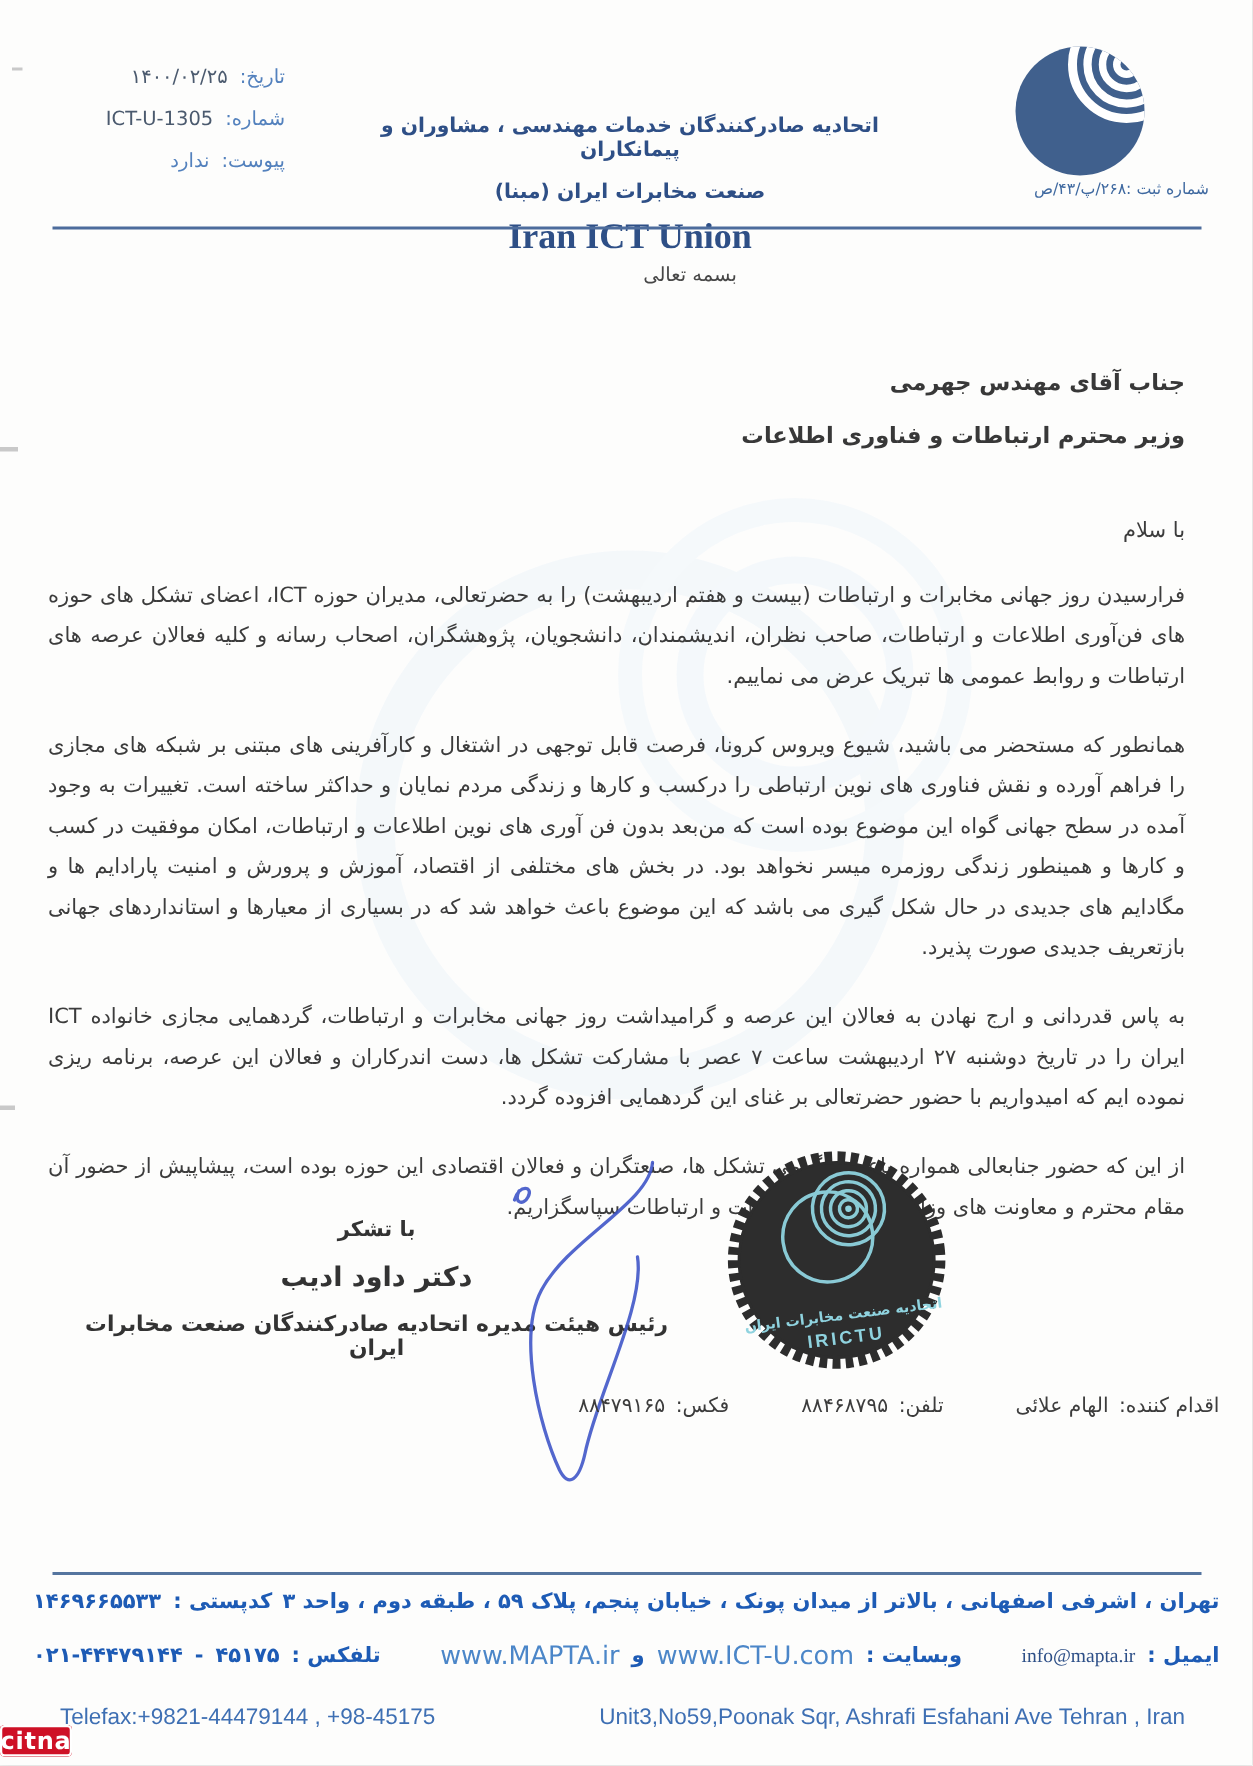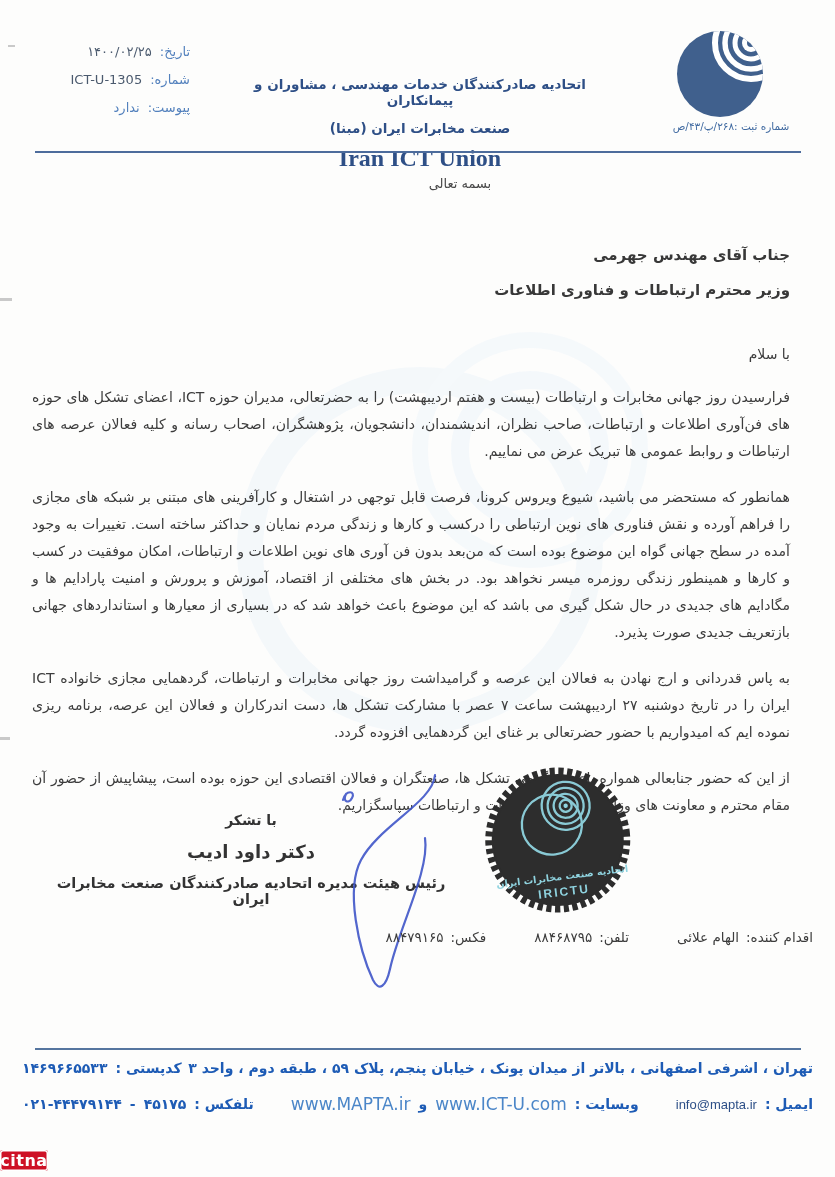--- a/index.html
+++ b/index.html
@@ -12,21 +12,21 @@
   .meta{position:absolute;top:44px;left:40px;width:150px;direction:rtl;}
   .meta-row{display:flex;justify-content:flex-start;gap:8px;margin-bottom:13px;
     font-size:13px;color:#5381bd;align-items:baseline;}
   .meta-row .val{color:#4b5a6e;font-size:13px;}
   .meta-row .val.blue{color:#5381bd;}
   .org{position:absolute;top:36px;left:240px;width:360px;text-align:center;color:#2e4f86;direction:rtl;}
   .org .l1{font-size:13.5px;font-weight:bold;line-height:1.2;margin-top:40px;}
   .org .l2{font-size:13.5px;font-weight:bold;margin-top:12px;}
   .org .l3{font-family:"Liberation Serif",serif;font-size:24px;font-weight:bold;margin-top:9px;direction:ltr;}
   .logo{position:absolute;top:22px;left:676px;width:96px;height:96px;}
-  .reg-no{position:absolute;top:120px;left:656px;width:150px;text-align:center;
+  .reg-no{position:absolute;top:120px;left:656px;width:150px;text-align:right;
     font-size:10.5px;color:#3f69a0;direction:rtl;}
   .header-rule{position:absolute;top:151px;left:35px;width:766px;height:2px;background:#4d6c9c;}
   
   .bismillah{position:absolute;top:176px;left:370px;width:180px;text-align:center;
     font-size:13px;color:#474747;direction:rtl;}
   .recipient{position:absolute;top:246px;right:45px;text-align:right;direction:rtl;color:#383838;}
   .recipient .r1{font-size:15px;font-weight:bold;}
   .recipient .r2{font-size:15px;font-weight:bold;margin-top:17px;}
   .body-text{position:absolute;top:341px;right:45px;left:32px;direction:rtl;
     color:#3c3c3c;font-size:14px;line-height:27px;text-align:justify;}
@@ -45,21 +45,21 @@
     gap:48px;font-size:13.5px;color:#3c3c3c;align-items:baseline;}
   .action-line .grp{display:flex;gap:7px;}
   
   .footer-rule{position:absolute;top:1048px;left:35px;width:766px;height:2px;background:#55759f;}
   .f1{position:absolute;top:1060px;left:22px;right:22px;direction:rtl;display:flex;
     justify-content:space-between;align-items:baseline;color:#1d5bb5;font-weight:bold;font-size:14px;}
   .f1 .grp{display:flex;gap:8px;}
   .f2{position:absolute;top:1094px;left:22px;right:22px;direction:rtl;display:flex;
     justify-content:space-between;align-items:center;color:#1d5bb5;font-weight:bold;font-size:14px;}
   .f2 .grp{display:flex;gap:8px;align-items:center;}
-  .f2 .email-val{font-family:Liberation Sans, sans-serif;font-weight:normal;font-size:13px;color:#2d4f87;direction:ltr;}
+  .f2 .email-val{font-family:Liberation Serif, serif;font-weight:normal;font-size:13px;color:#2d4f87;direction:ltr;}
   .f2 .url{color:#4b86c8;font-size:17px;font-weight:normal;direction:ltr;}
   .f2 .conj{color:#1d5bb5;}
   .f3{position:absolute;top:1136px;left:40px;right:45px;display:flex;justify-content:space-between;
     font-family:"Liberation Sans",sans-serif;font-size:15px;color:#3e6fb3;}
   .citna{position:absolute;left:0;top:1150px;width:48px;height:21px;background:#ce1126;
     border-radius:3px;display:flex;align-items:center;justify-content:center;
     box-shadow:inset 0 0 0 1.5px #fff,inset 0 0 0 3px #ce1126;}
   .citna span{color:#fff;font-size:16px;font-weight:bold;letter-spacing:.5px;line-height:1;}
   .artifact{position:absolute;background:#c9c9c9;}
 </style>
@@ -194,20 +194,24 @@
       <span class="url">www.MAPTA.ir</span>
     </span>
     <span class="grp">
       <span>تلفکس :</span>
       <span>۴۵۱۷۵</span>
       <span>-</span>
       <span dir="ltr">۰۲۱-۴۴۴۷۹۱۴۴</span>
     </span>
   </div>
 
+  <div class="f3">
+    <span>Telefax:+9821-44479144  , +98-45175</span>
+    <span>Unit3,No59,Poonak Sqr, Ashrafi Esfahani Ave Tehran , Iran</span>
+  </div>
 
   <div class="citna">
     <span>citna</span>
   </div>
 
   <div class="artifact" style="left:0;top:298px;width:12px;height:3px;"></div>
   <div class="artifact" style="left:0;top:737px;width:10px;height:3px;"></div>
   <div class="artifact" style="left:8px;top:45px;width:7px;height:2px;"></div>
 </div>
 

